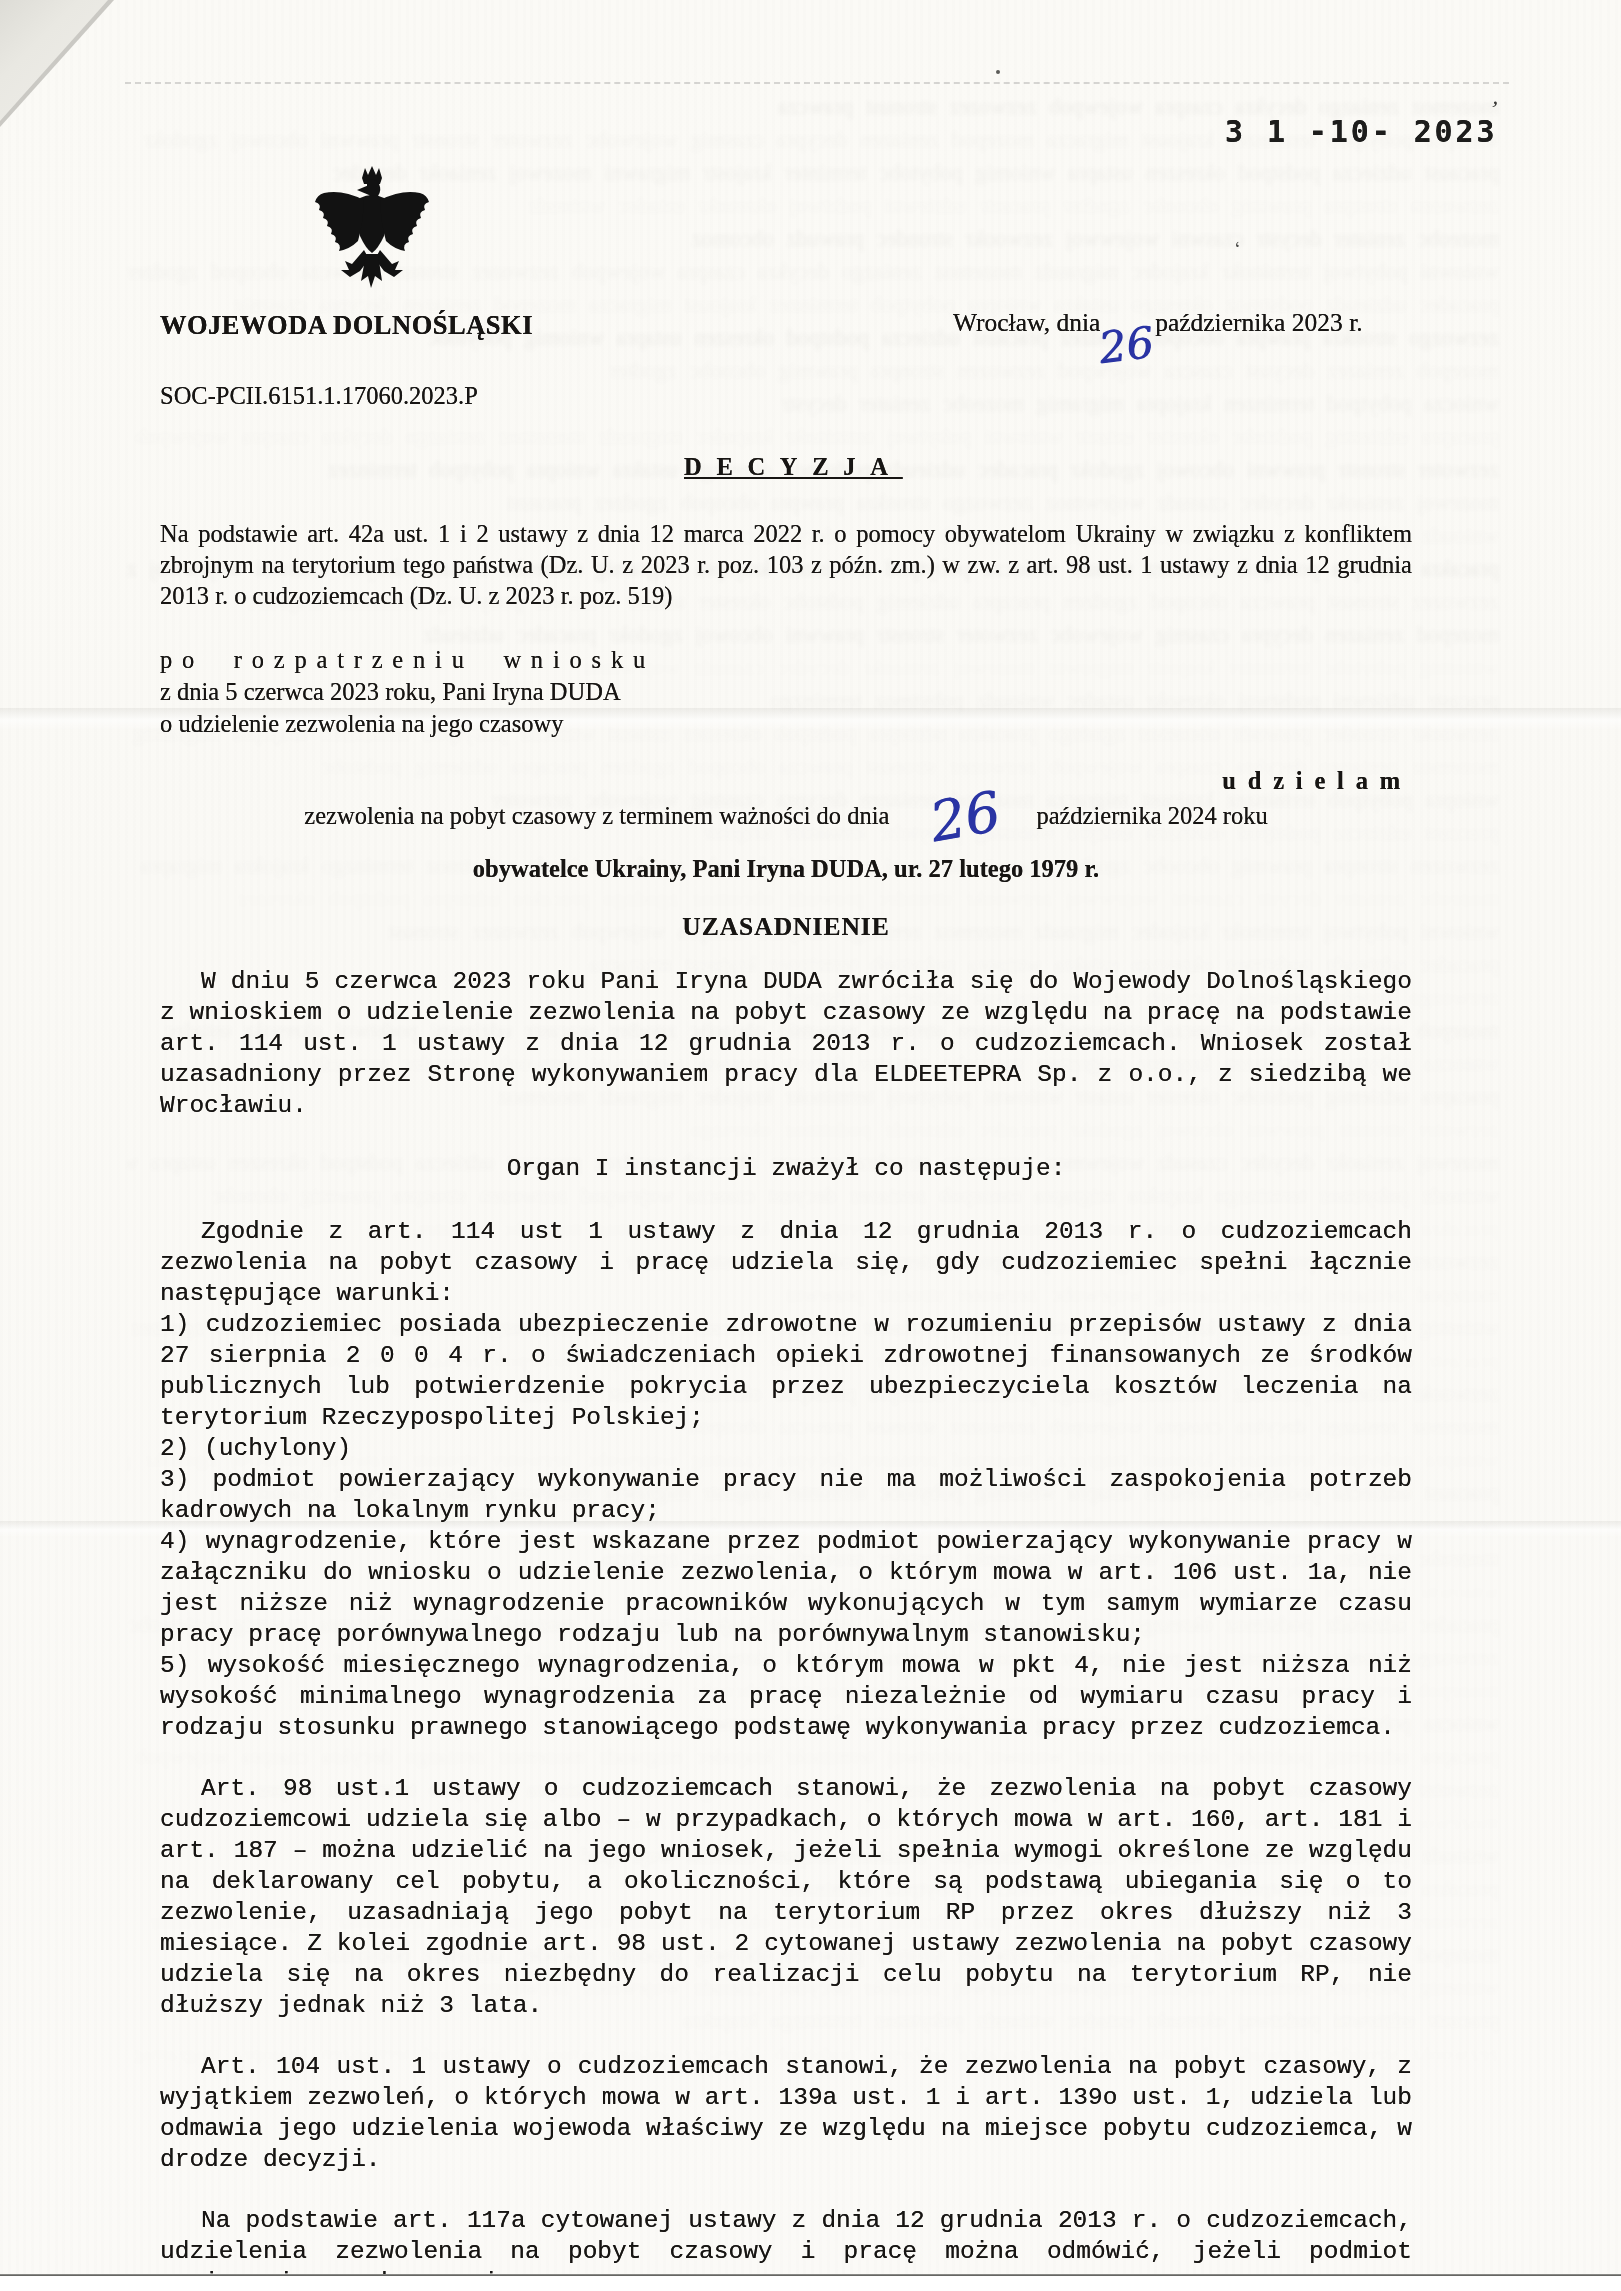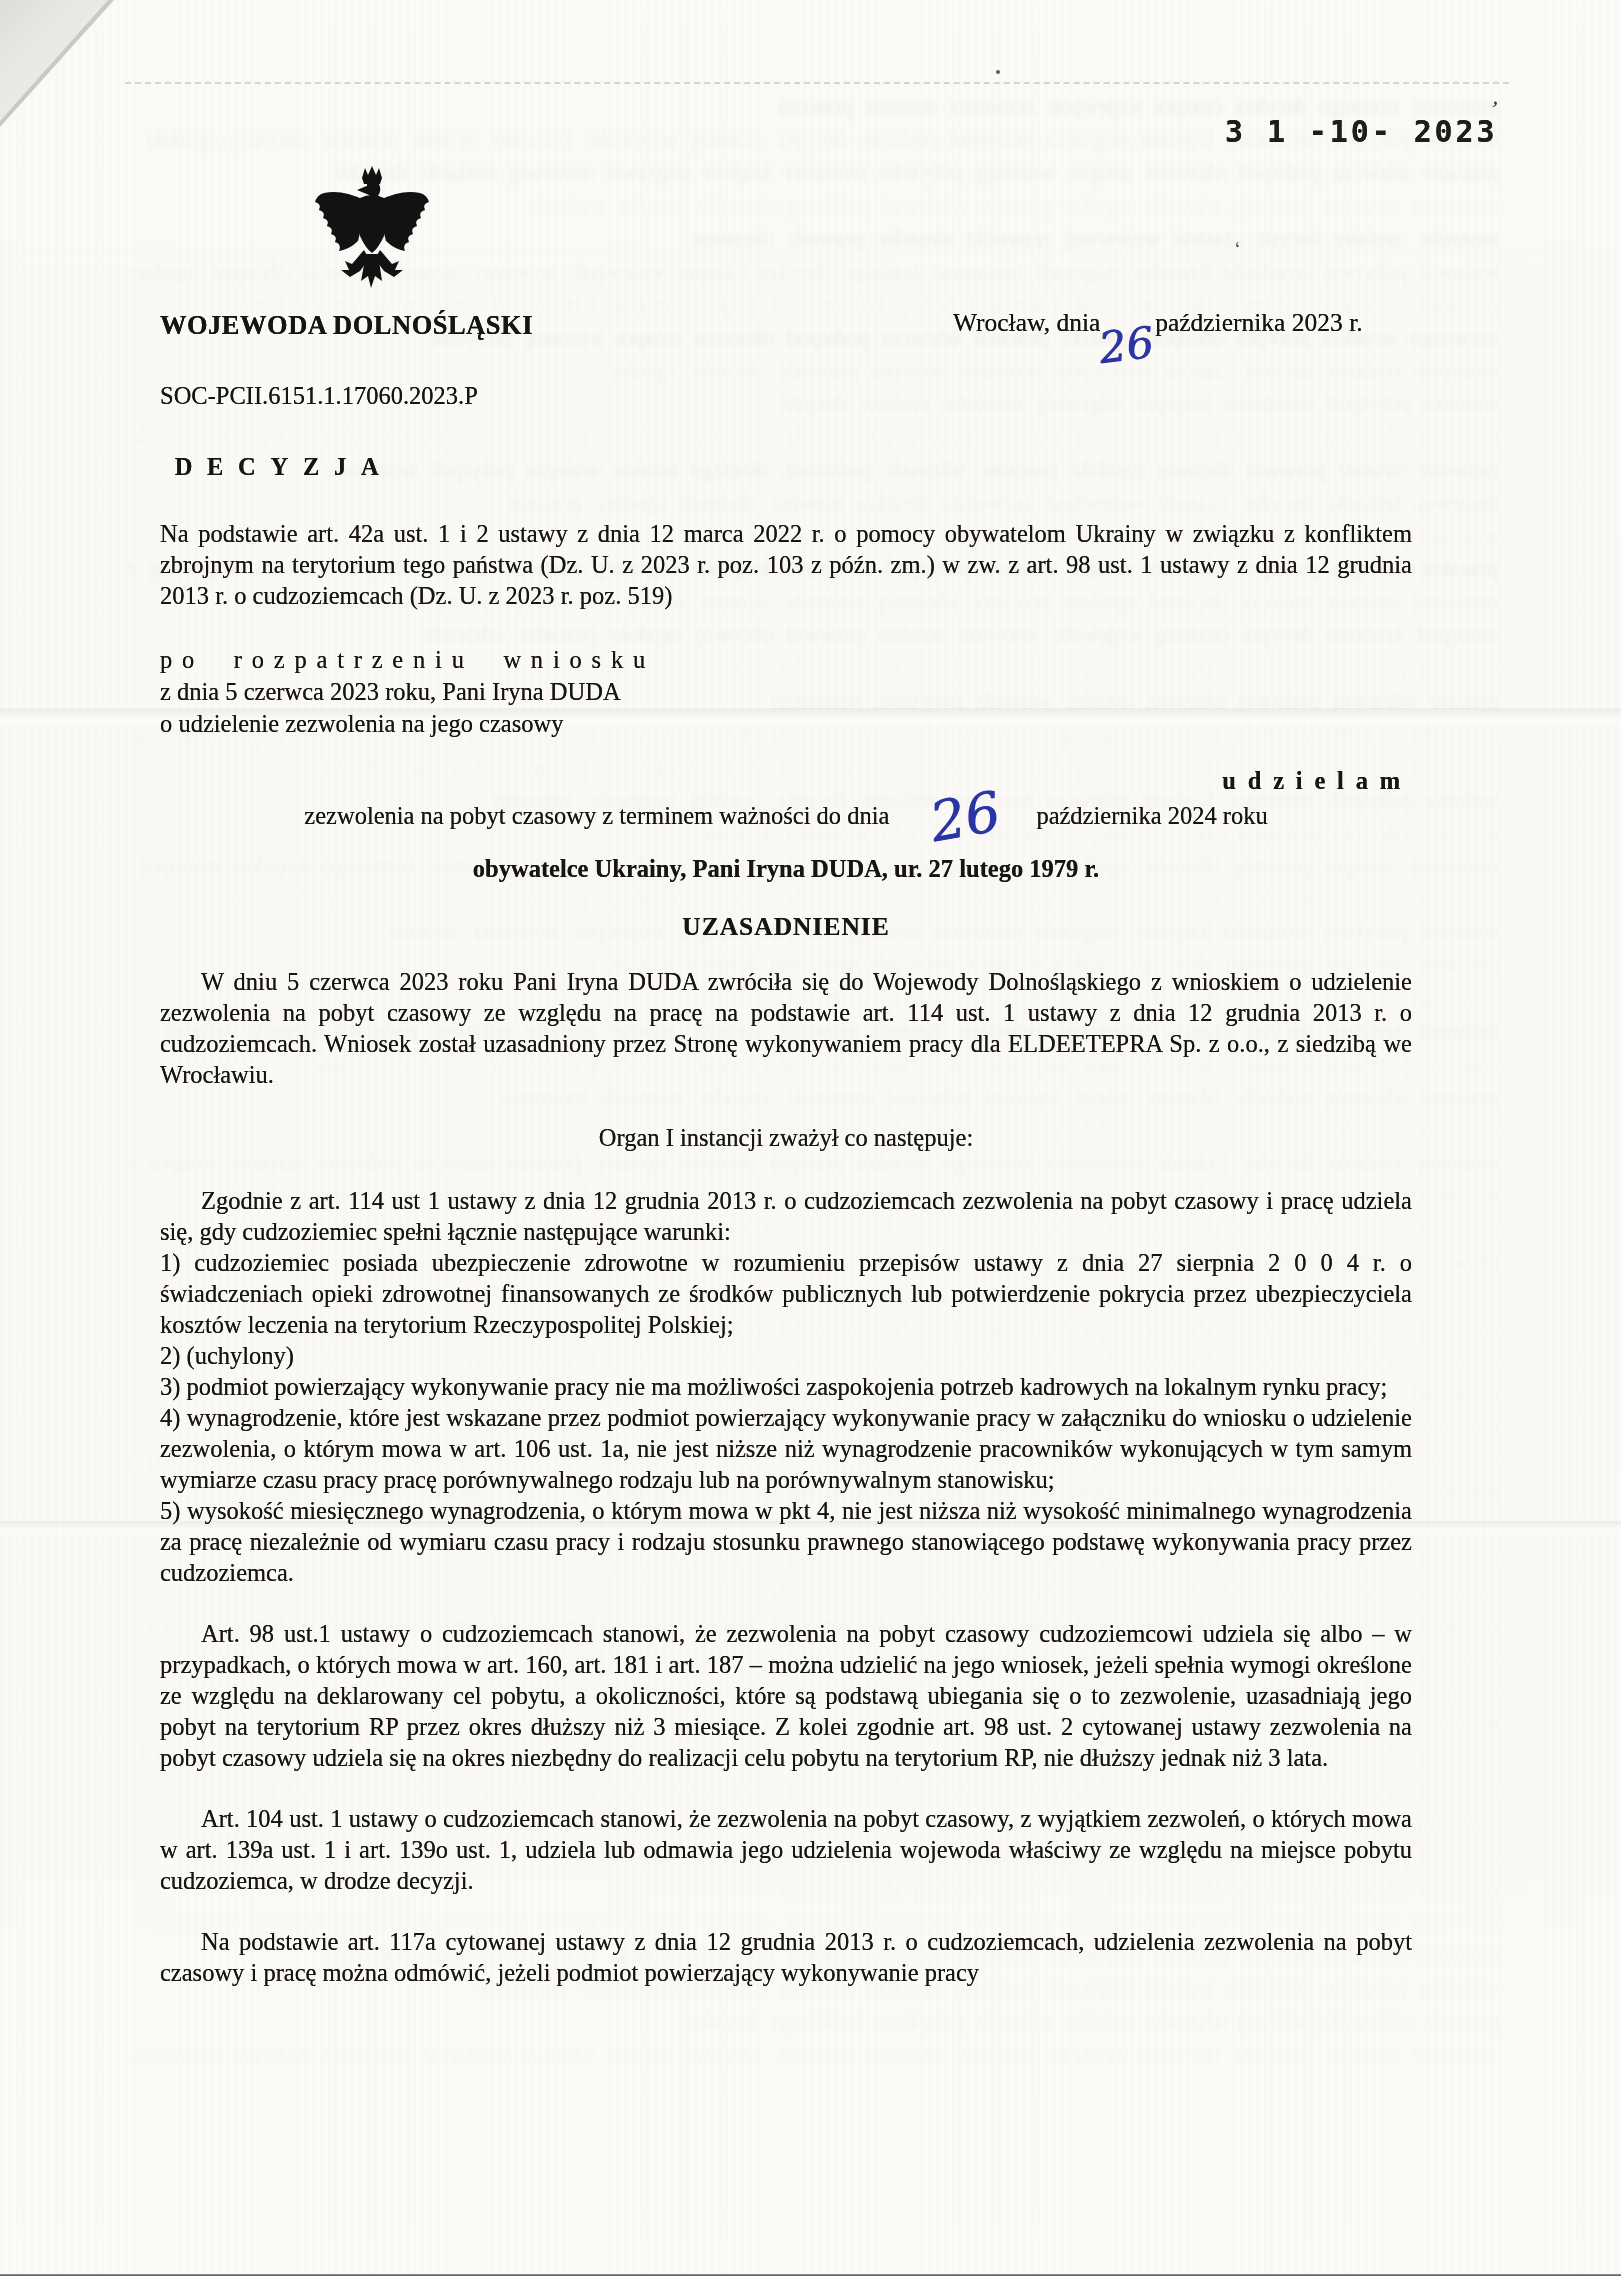--- a/index.html
+++ b/index.html
@@ -47,30 +47,30 @@
   .place-date{position:absolute;left:953px;top:308px;display:flex;align-items:flex-end;
     font-size:25.5px;text-shadow:0 0 0.4px #222;}
   .case-number{position:absolute;left:160px;top:382px;font-size:24.5px;text-shadow:0 0 0.4px #222;}
   .handwritten{font-family:"DejaVu Serif", serif;font-style:italic;color:#2a34a4;
     display:inline-block;text-shadow:0.6px 0.4px 0 #2a34a4;}
   .hw-top{font-size:43px;transform:rotate(-7deg) translateY(6.9px);margin:0 2px 0 -2px;line-height:0;}
   .hw-mid{font-size:55px;transform:rotate(-10deg) translateY(11.8px);line-height:0;}
   
   .doc{position:absolute;left:160px;top:443px;width:1252px;font-size:24.5px;
     line-height:31px;text-align:justify;text-shadow:0 0 0.5px rgba(23,21,19,0.85);}
-  .title{font-weight:bold;letter-spacing:14.7px;padding-left:14.7px;margin:7.8px 0 0 0;}
+  .title{text-align:center;font-weight:bold;letter-spacing:14.7px;padding-left:14.7px;margin:7.8px 0 0 0;text-decoration:underline;}
   .legal-basis{margin:36px 0 0 0;}
   .centered-block{margin:33px 0 0 0;line-height:32px;}
   .grant-word{text-align:right;font-weight:bold;letter-spacing:11.8px;padding-left:11.8px;margin:25.5px 0 0 0;}
   .grant-line{display:flex;justify-content:center;align-items:baseline;font-weight:normal;margin:3.9px 0 0 0;}
   .hand-gap{display:inline-block;width:147px;text-align:center;}
   .beneficiary{text-align:center;font-weight:bold;margin:21.6px 0 0 0;}
   .uzasadnienie{text-align:center;font-weight:bold;font-size:25.5px;letter-spacing:1px;margin:27.4px 0 0 0;}
   .paras{margin-top:23.5px;}
-  .para{margin:0;}
+  .para{margin:0;font-family:Liberation Mono, monospace;}
   .para.indent{text-indent:41px;}
   .para.center{text-align:center;text-indent:0;margin:32px 0;}
   .para.gap{margin-top:30px;}
   
   .scan-edge{position:absolute;left:0;top:2274px;width:1621px;height:6.9px;
     background:linear-gradient(180deg,#9a9a96 0%,#2e2e2c 45%,#8a8a86 100%);}
   .bt-line{white-space:nowrap;}
 </style>
 </head>
 <body>

